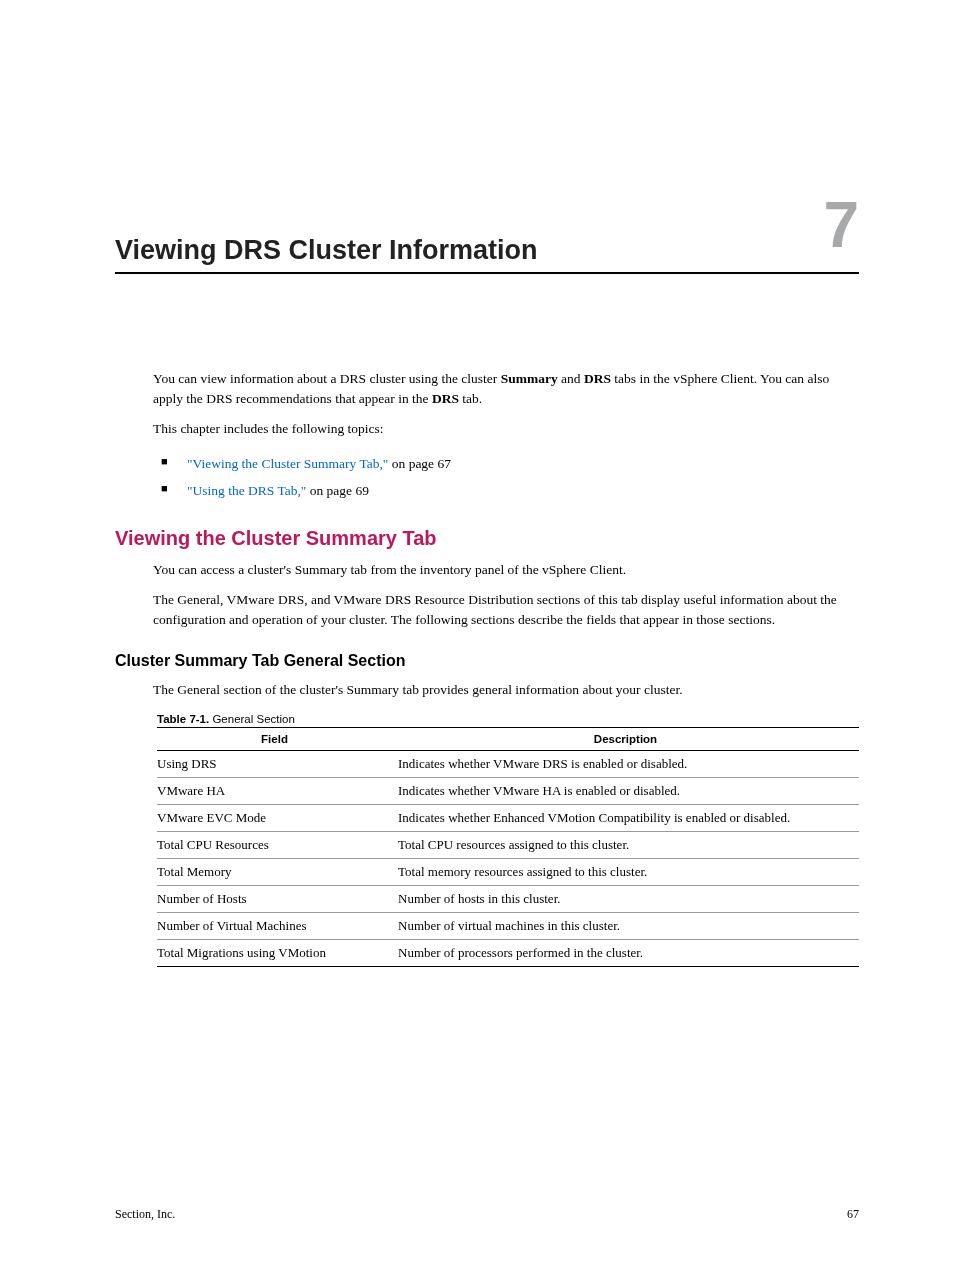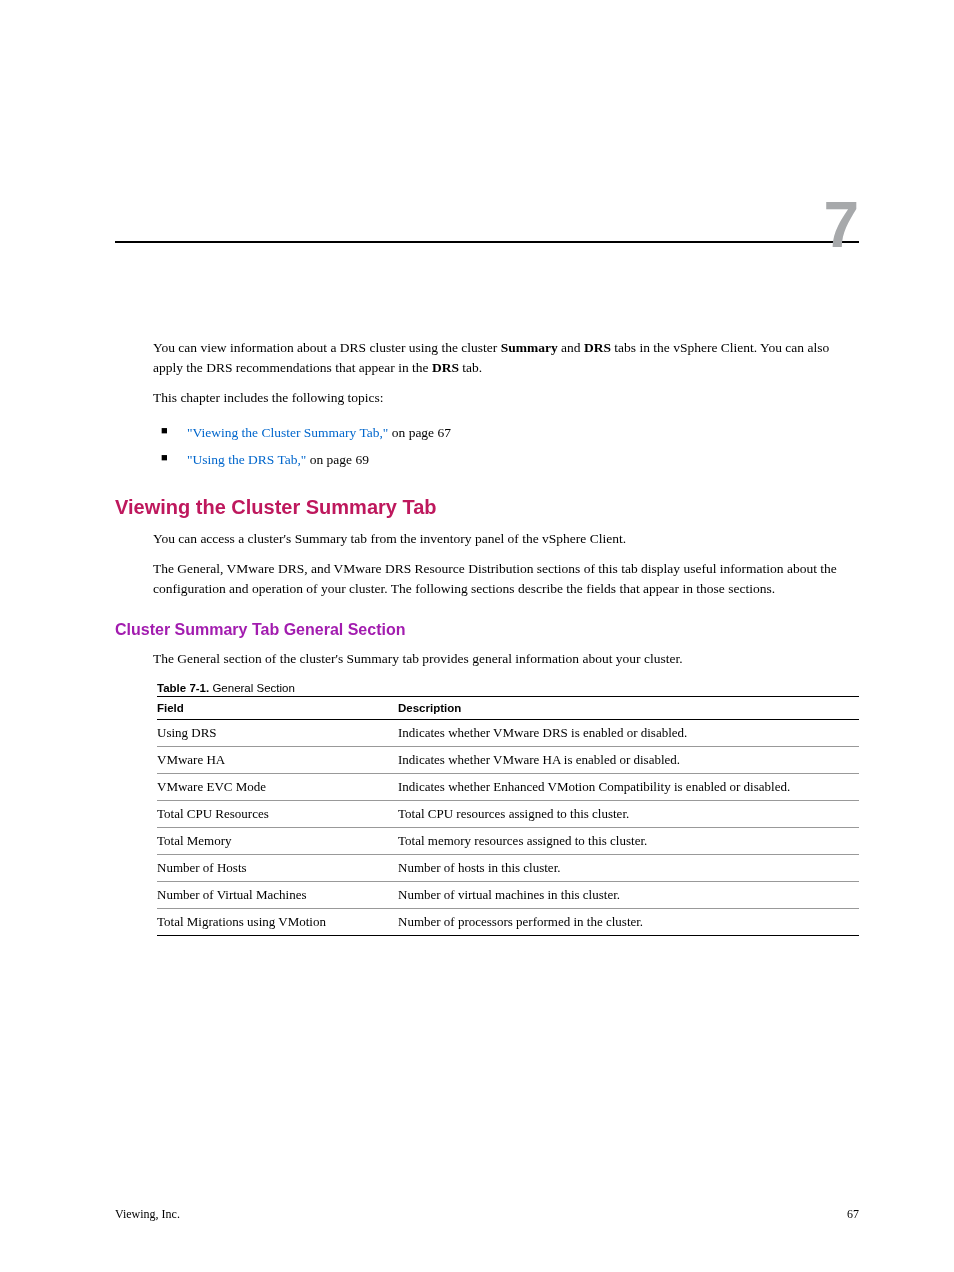--- a/index.html
+++ b/index.html
@@ -74,41 +74,41 @@
       font-weight: bold;
       font-size: 20px;
       margin: 22px 0 10px 0;
       color: #be185d;
     }
     h3.section-h3 {
       font-family: Arial, Helvetica, sans-serif;
       font-weight: bold;
       font-size: 16px;
       margin: 22px 0 10px 0;
-      color: #a21caf;
+      color: #000000;
     }
     .table-caption {
       font-family: Arial, Helvetica, sans-serif;
       font-size: 11.5px;
       margin: 14px 0 2px 42px;
     }
     .table-caption .label {
       font-weight: bold;
     }
     table.data-table {
       border-collapse: collapse;
       width: calc(100% - 42px);
       margin-left: 42px;
       font-size: 13px;
     }
     table.data-table th {
       font-family: Arial, Helvetica, sans-serif;
       font-weight: bold;
       font-size: 11.5px;
-      text-align: left;
+      text-align: center;
       border-top: 1.5px solid #000;
       border-bottom: 1px solid #000;
       padding: 5px 6px 5px 0;
     }
     table.data-table td {
       border-bottom: 1px solid #999;
       padding: 5px 6px 5px 0;
       vertical-align: top;
     }
     table.data-table td.field-col {
@@ -132,20 +132,21 @@
     .footer-right {
       float: right;
     }
     .bold { font-weight: bold; }
   </style>
 </head>
 <body>
 
 <div class="page">
   <div class="chapter-header">
+    <span class="chapter-title">Viewing DRS Cluster Information</span>
     <span class="chapter-number">7</span>
   </div>
 
   <div class="intro-block">
     <p class="body-text">
       <span>You can view information about a DRS cluster using the cluster </span><span class="bold">Summary</span><span> and </span><span class="bold">DRS</span><span> tabs in the vSphere Client. You can also apply the DRS recommendations that appear in the </span><span class="bold">DRS</span><span> tab.</span>
     </p>
     <p class="body-text">This chapter includes the following topics:</p>
 
     <ul class="topic-list">
@@ -208,16 +209,16 @@
           <td class="desc-col">Number of virtual machines in this cluster.</td>
         </tr>
       <tr>
           <td class="field-col">Total Migrations using VMotion</td>
           <td class="desc-col">Number of processors performed in the cluster.</td>
         </tr>
     </tbody>
   </table>
 
   <div class="footer">
-    <span>Viewing, Inc.</span>
+    <span>Section, Inc.</span>
     <span class="footer-right">67</span>
   </div>
 </div>
 
 </body></html>

